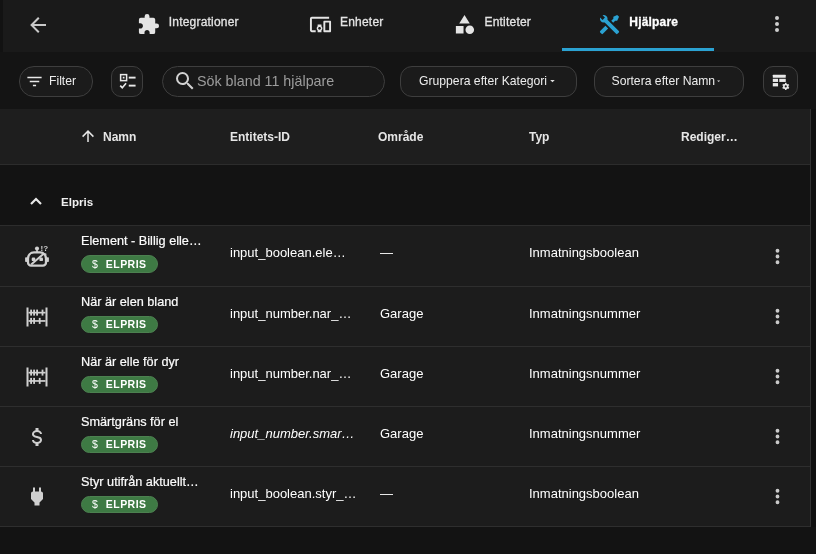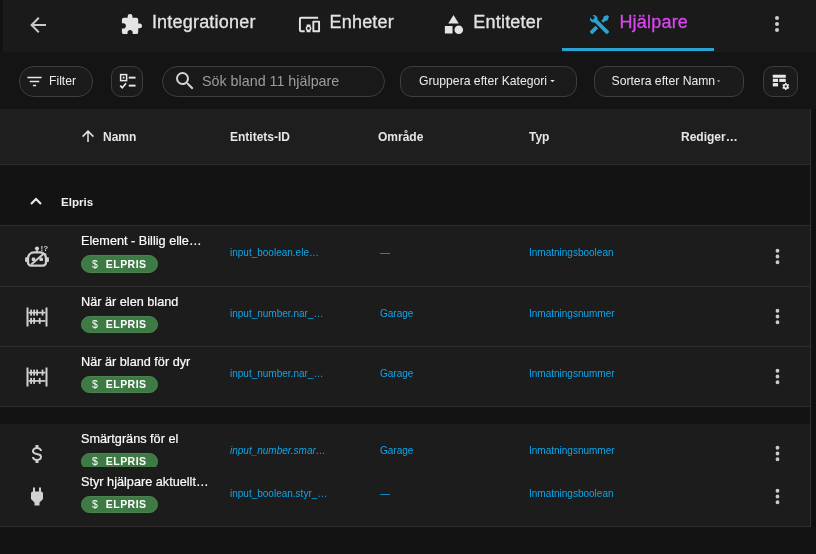--- a/index.html
+++ b/index.html
@@ -4,22 +4,22 @@
 <style>
   * { margin:0; padding:0; box-sizing:border-box; }
   html,body { width:816px; height:554px; overflow:hidden; background:#131313;
     font-family:"Liberation Sans", sans-serif; }
   .abs { position:absolute; }
   #stage { position:relative; width:816px; height:554px; background:#131313; }
 
   
   #appbar { position:absolute; left:0; top:0; width:816px; height:52px; background:#1a1a1a; }
   .tab { position:absolute; top:0; height:48px; display:flex; align-items:center; justify-content:center;
-         gap:8.5px; color:#e4e4e4; font-size:18px; font-weight:500; letter-spacing:.2px; }
-  .tab.active { color:#d946ef; }
+         gap:8.5px; color:#e4e4e4; font-size:12px; font-weight:500; letter-spacing:.2px; }
+  .tab.active { color:#ffffff;font-weight:bold; }
   .tab svg { margin-top:1.2px; }
   .tab span { position:relative; top:-1.9px; -webkit-text-stroke:0.3px currentColor; }
   #indicator { position:absolute; left:562px; top:48px; width:152px; height:3px; background:#2ba2d2; }
 
   
   #toolbar { position:absolute; left:0; top:52px; width:816px; height:57px; background:#141414; }
   .pill { position:absolute; top:13.5px; height:31px; white-space:nowrap; border:1px solid #3e3e3e; border-radius:12px;
           background:#1b1b1b; display:flex; align-items:center; color:#ededed; font-size:12.2px; font-weight:500; }
 
   
@@ -28,21 +28,21 @@
   #thead .hcell { position:absolute; top:0; height:56px; display:flex; align-items:center; }
   #gutter { position:absolute; left:810px; top:109px; width:6px; height:445px; background:#101010; border-left:1px solid #323232;}
   #grouprow { position:absolute; left:0; top:165px; width:810px; height:61px; background:#131313;
               border-bottom:1px solid #2c2c2c; }
   .row { position:absolute; left:0; width:810px; height:60px; background:#1c1c1c; border-bottom:1px solid #2e2e2e; }
   .name { position:absolute; left:81px; top:8px; line-height:15px; color:#fcfcfc; font-size:12.7px; font-weight:500; white-space:nowrap; -webkit-text-stroke:0.2px #fcfcfc;}
   .badge { position:absolute; left:81px; top:29px; height:17.5px; padding:0 10.5px 0 10px; background:#3e7a44;
            border:1px solid #4c8150; border-radius:9px; display:flex; align-items:center; gap:8px;
            color:#fff; font-size:10.5px; font-weight:700; letter-spacing:.45px; }
   .cell { position:absolute; top:0; height:53px; display:flex; align-items:center;
-          color:#0ea5e9; font-size:10px; }
+          color:#ffffff; font-size:13px; }
   .icn  { position:absolute; left:24.5px; top:0; width:24px; height:60px; display:flex; align-items:center; justify-content:center; }
   .dots { position:absolute; left:765px; top:0; width:24px; height:60px; display:flex; align-items:center; justify-content:center; }
   #footer { position:absolute; left:0; top:527px; width:816px; height:27px; background:#131313; }
 </style>
 </head>
 <body>
 <div id="stage">
 
   <div id="appbar">
     <div class="abs" style="left:0; top:0; width:2.5px; height:52px; background:#121212;"></div>
@@ -95,21 +95,21 @@
     <div class="pill" style="left:111px; width:32px; border-radius:10px; justify-content:center;">
       <svg width="19" height="19" viewBox="0 0 24 24">
         <rect x="3.3" y="3.3" width="7.6" height="7.6" fill="none" stroke="#e8e8e8" stroke-width="1.9"></rect>
         <rect x="6" y="6" width="2.2" height="2.2" fill="#e8e8e8"></rect>
         <rect x="13.6" y="5.9" width="8.6" height="2.4" fill="#e8e8e8"></rect>
         <path d="M2.8,17.2L5.4,19.8L10.2,14.2" fill="none" stroke="#e8e8e8" stroke-width="2.1"></path>
         <rect x="13.6" y="16" width="8.6" height="2.4" fill="#e8e8e8"></rect>
       </svg>
     </div>
 
-    <div class="pill" style="left:162px; width:223px; border-radius:15.5px; padding-left:10px; gap:5px; background:#191919;">
+    <div class="pill" style="left:162px; width:223px; border-radius:15.5px; padding-left:10px; background:#191919;">
       <svg width="24" height="24" viewBox="0 0 24 24">
           <path fill="#d2d2d2" d="M9.5,3A6.5,6.5 0 0,1 16,9.5C16,11.11 15.41,12.59 14.44,13.73L14.71,14H15.5L20.5,19L19,20.5L14,15.5V14.71L13.73,14.44C12.59,15.41 11.11,16 9.5,16A6.5,6.5 0 0,1 3,9.5A6.5,6.5 0 0,1 9.5,3M9.5,5C7,5 5,7 5,9.5C5,12 7,14 9.5,14C12,14 14,12 14,9.5C14,7 12,5 9.5,5Z"></path>
         </svg>
       <span style="color:#9d9d9d; font-weight:400; font-size:14.3px;">Sök bland 11 hjälpare</span>
     </div>
 
     <div class="pill" style="left:400px; width:177px; padding-left:18px; justify-content:space-between; padding-right:18px;">
       <span>Gruppera efter Kategori</span>
       <svg width="24" height="24" viewBox="0 0 24 24">
           <path fill="#e0e0e0" d="M7,10L12,15L17,10H7Z"></path>
@@ -234,36 +234,36 @@
           <rect x="8.2" y="4.6" width="1.8" height="6"></rect>
           <rect x="11.2" y="4.6" width="1.8" height="6"></rect>
         <rect x="3.5" y="6.8" width="17" height="1.7"></rect>
         <rect x="16.6" y="4.6" width="1.8" height="6"></rect>
         <rect x="5.2" y="12.9" width="1.8" height="6"></rect>
           <rect x="8.2" y="12.9" width="1.8" height="6"></rect>
         <rect x="3.5" y="15.1" width="17" height="1.7"></rect>
         <rect x="13.8" y="12.9" width="1.8" height="6"></rect>
       </svg>
     </div>
-    <div class="name">När är bland för dyr</div>
+    <div class="name">När är elle för dyr</div>
     <div class="badge">
         <span style="font-size:10.5px; font-weight:400; letter-spacing:0;">$</span>
         <span>ELPRIS</span>
       </div>
     <div class="cell" style="left:230px;">input_number.nar_…</div>
     <div class="cell" style="left:380px;">Garage</div>
     <div class="cell" style="left:529px;">Inmatningsnummer</div>
     <div class="dots">
         <svg width="23" height="23" viewBox="0 0 24 24">
           <path fill="#c9c9c9" d="M12,16A2,2 0 0,1 14,18A2,2 0 0,1 12,20A2,2 0 0,1 10,18A2,2 0 0,1 12,16M12,10A2,2 0 0,1 14,12A2,2 0 0,1 12,14A2,2 0 0,1 10,12A2,2 0 0,1 12,10M12,4A2,2 0 0,1 14,6A2,2 0 0,1 12,8A2,2 0 0,1 10,6A2,2 0 0,1 12,4Z"></path>
         </svg>
       </div>
   </div>
 
-  <div class="row" style="top:406.5px;margin-top:17px;">
+  <div class="row" style="top:406.5px;">
     <div class="icn">
       <svg width="26" height="26" viewBox="0 0 24 24">
           <path fill="#d0d0d0" d="M7,15H9C9,16.08 10.37,17 12,17C13.63,17 15,16.08 15,15C15,13.9 13.96,13.42 11.76,12.9C9.64,12.38 7,11.78 7,9C7,7.21 8.47,5.69 10.5,5.18V3H13.5V5.18C15.53,5.69 17,7.21 17,9H15C15,7.92 13.63,7 12,7C10.37,7 9,7.92 9,9C9,10.1 10.04,10.58 12.24,11.1C14.36,11.62 17,12.22 17,15C17,16.79 15.53,18.31 13.5,18.82V21H10.5V18.82C8.47,18.31 7,16.79 7,15Z"></path>
         </svg>
     </div>
     <div class="name">Smärtgräns för el</div>
     <div class="badge">
         <span style="font-size:10.5px; font-weight:400; letter-spacing:0;">$</span>
         <span>ELPRIS</span>
       </div>
@@ -276,21 +276,21 @@
         </svg>
       </div>
   </div>
 
   <div class="row" style="top:466.5px;">
     <div class="icn">
       <svg width="25" height="25" viewBox="0 0 24 24">
           <path fill="#d0d0d0" d="M16,7V3H14V7H10V3H8V7C6.9,7 6,7.9 6,9V14.5L9.5,18V21H14.5V18L18,14.5V9C18,7.9 17.1,7 16,7Z"></path>
         </svg>
     </div>
-    <div class="name">Styr hjälpare aktuellt…</div>
+    <div class="name">Styr utifrån aktuellt…</div>
     <div class="badge">
         <span style="font-size:10.5px; font-weight:400; letter-spacing:0;">$</span>
         <span>ELPRIS</span>
       </div>
     <div class="cell" style="left:230px;">input_boolean.styr_…</div>
     <div class="cell" style="left:380px;">—</div>
     <div class="cell" style="left:529px;">Inmatningsboolean</div>
     <div class="dots">
         <svg width="23" height="23" viewBox="0 0 24 24">
           <path fill="#c9c9c9" d="M12,16A2,2 0 0,1 14,18A2,2 0 0,1 12,20A2,2 0 0,1 10,18A2,2 0 0,1 12,16M12,10A2,2 0 0,1 14,12A2,2 0 0,1 12,14A2,2 0 0,1 10,12A2,2 0 0,1 12,10M12,4A2,2 0 0,1 14,6A2,2 0 0,1 12,8A2,2 0 0,1 10,6A2,2 0 0,1 12,4Z"></path>

